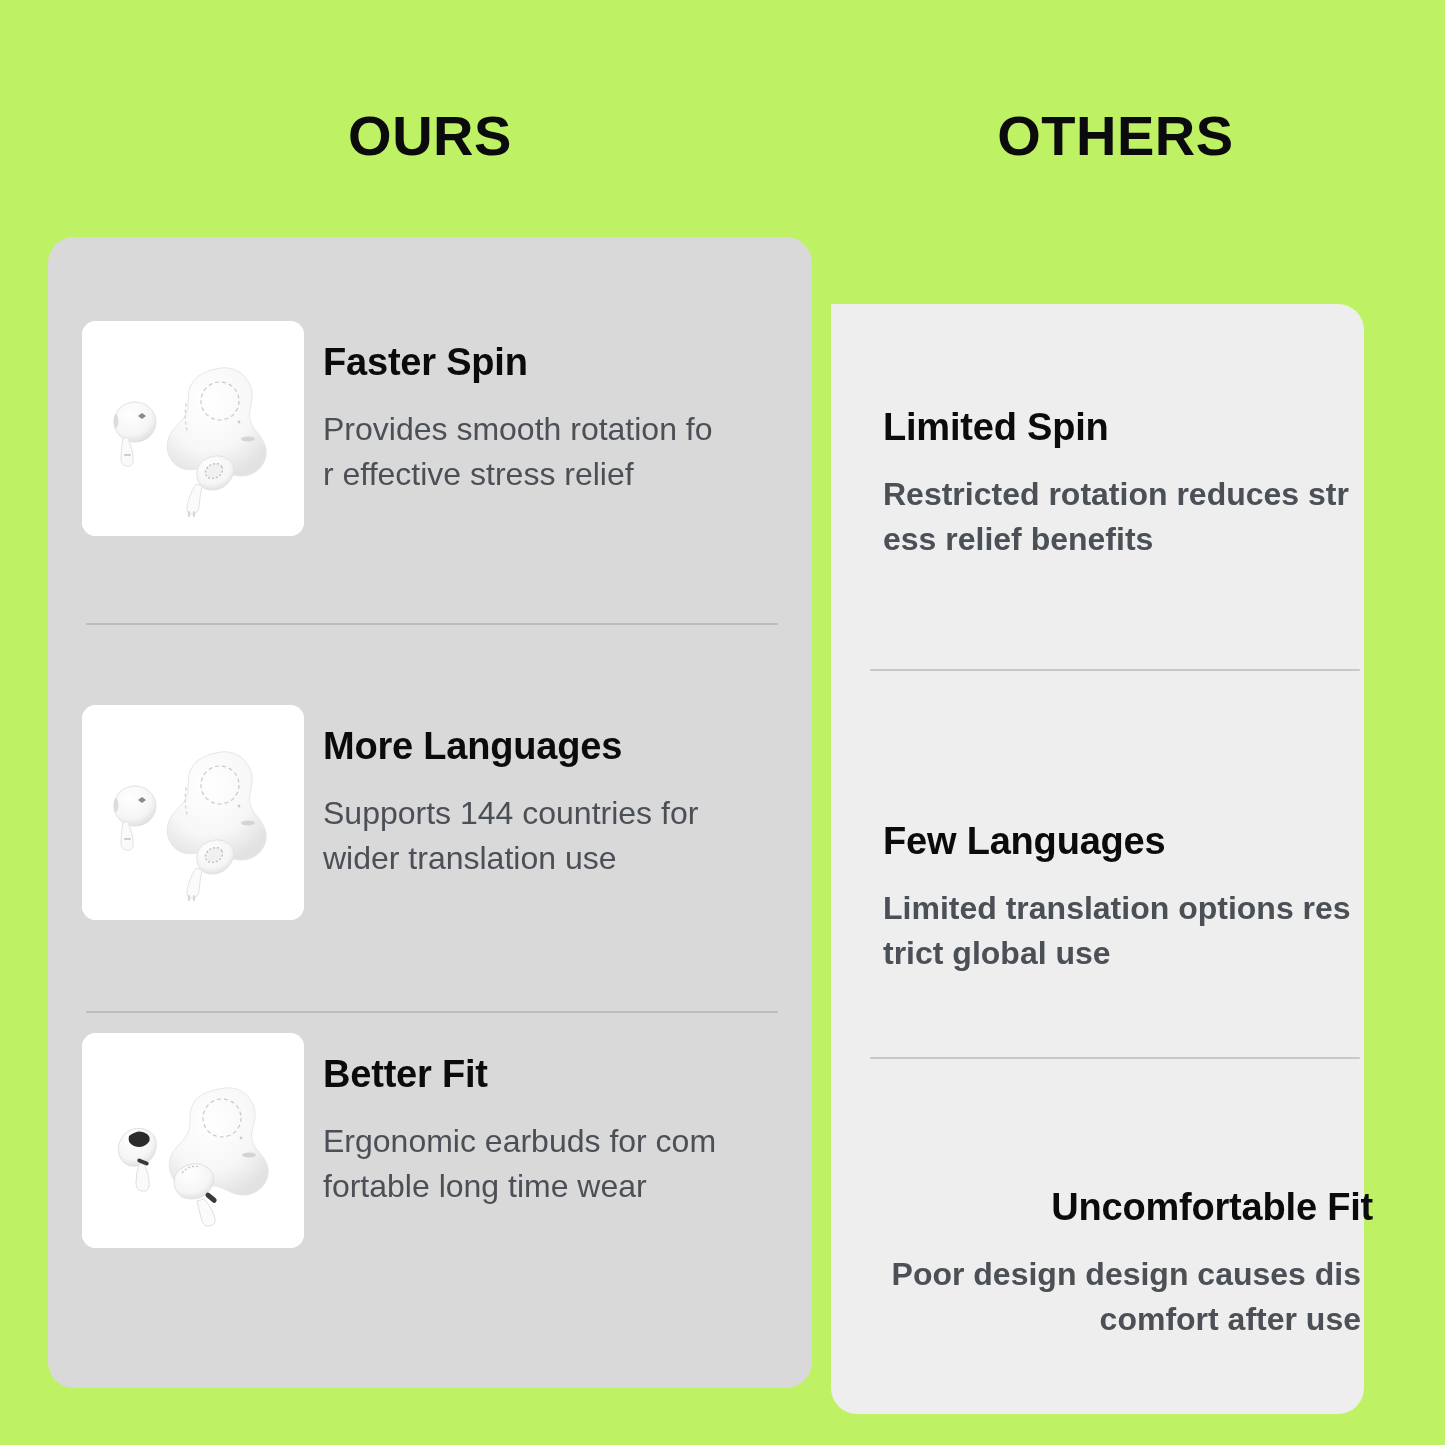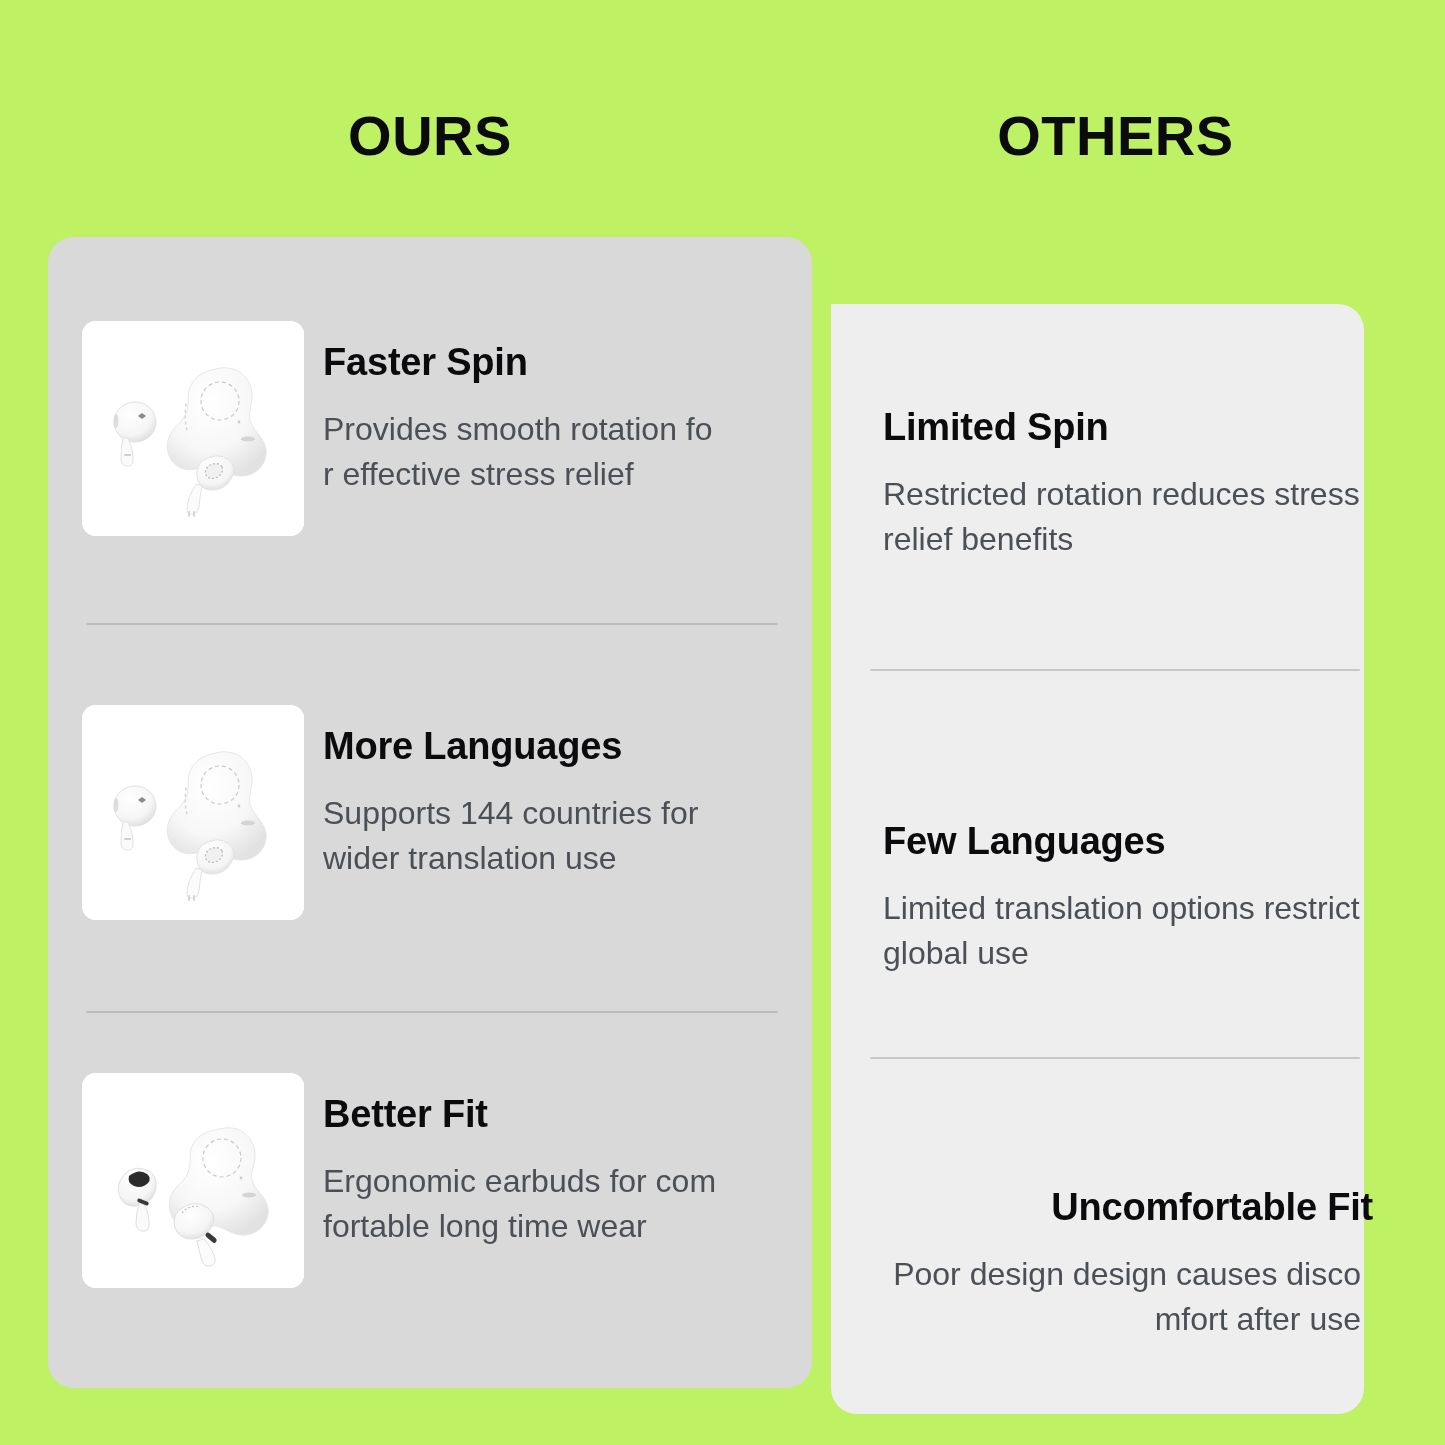--- a/index.html
+++ b/index.html
@@ -69,21 +69,21 @@
   .row-ours {
     position: absolute;
     left: 34px;
     width: 696px;
     display: flex;
     align-items: flex-start;
     gap: 0;
   }
   .row-ours.r0 { top: 84px; }
   .row-ours.r1 { top: 468px; }
-  .row-ours.r2 { top: 836px; }
+  .row-ours.r2 { top: 796px; }
 
   .thumb {
     flex: 0 0 auto;
     width: 222px;
     height: 215px;
     background: #ffffff;
     border-radius: 14px;
     position: relative;
     overflow: hidden;
   }
@@ -119,20 +119,21 @@
     position: absolute;
     left: 52px;
     width: 490px;
   }
   .row-others.r0 { top: 102px; }
   .row-others.r1 { top: 516px; }
   .row-others.r2 { top: 882px; text-align: right; }
 
   .row-others .feature-desc {
     width: 478px;
+    font-weight: bold;
   }
 
   
   .divider {
     position: absolute;
     height: 2px;
     background: #bdbdbd;
     border-radius: 2px;
   }
   .divider.ours {

